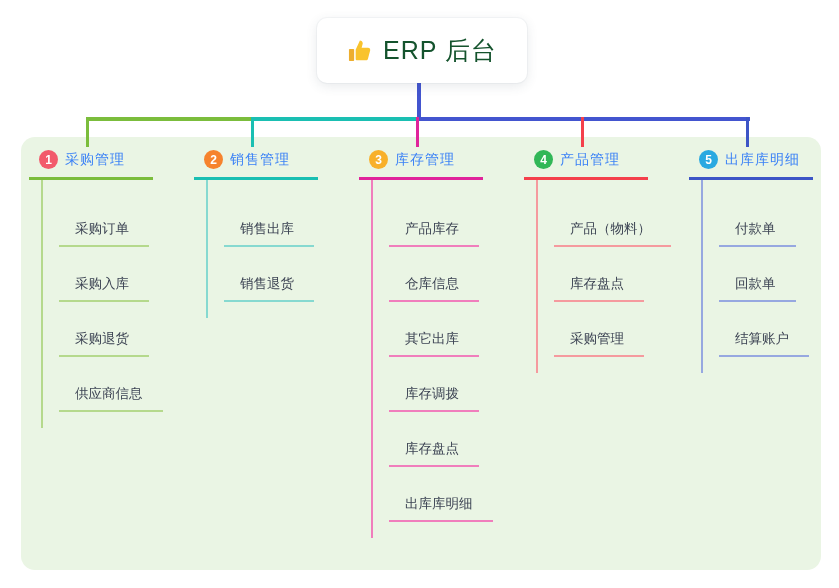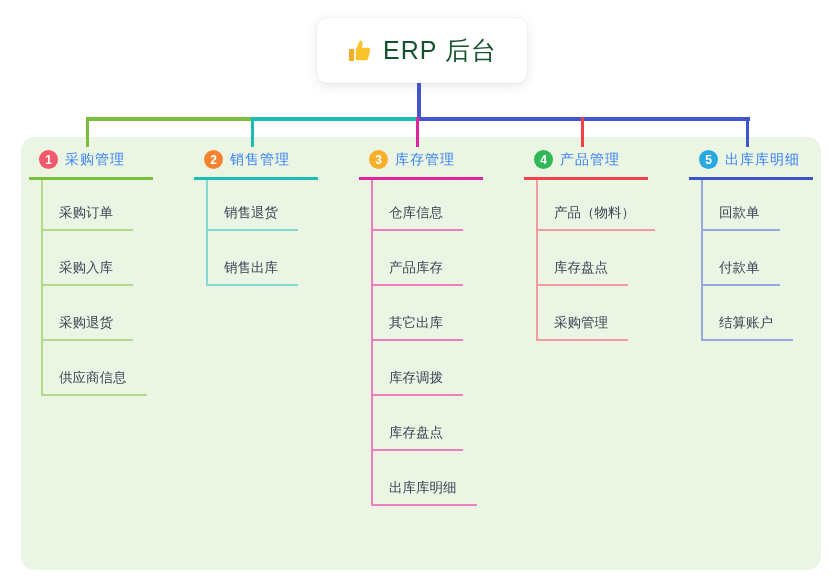--- a/index.html
+++ b/index.html
@@ -45,21 +45,21 @@
     width:19px;height:19px;border-radius:50%;flex:0 0 19px;
     color:#fff;font-size:12px;font-weight:bold;
     display:flex;align-items:center;justify-content:center;
   }
   .branch-label{
     font-size:14px;letter-spacing:1px;white-space:nowrap;color:#3b82f6;
   }
   .branch-underline{height:3px;width:124px;background:var(--line);}
 
   .children{
-    list-style:none;margin:0 0 0 12px;padding:0;
+    list-style:none;margin:0 0 0 12px;padding:16px;
     border-left:2px solid var(--tint);
     text-align:right;
   }
   .children li{
     box-sizing:border-box;height:55px;width:max-content;
     min-width:74px;
     display:flex;align-items:flex-end;
     padding:0 20px 7px 16px;
     border-bottom:2px solid var(--tint);
     font-size:13.5px;white-space:nowrap;cursor:default;
@@ -119,40 +119,40 @@
   </div>
 
   <div class="branch" style="left: 194px; --line: #1ABFB2; --tint: #86D9D0;">
     <div class="branch-topic">
       <span class="badge" style="background: rgb(246, 131, 45);">2</span>
       <span class="branch-label">销售管理</span>
     </div>
     <div class="branch-underline"></div>
     <ul class="children">
           <li>
+            <span>销售出库</span>
+          </li>
+          <li>
             <span>销售退货</span>
-          </li>
-          <li>
-            <span>销售出库</span>
           </li>
         </ul>
   </div>
 
   <div class="branch" style="left: 359px; --line: #E0249B; --tint: #F07EBC;">
     <div class="branch-topic">
       <span class="badge" style="background: rgb(248, 176, 42);">3</span>
       <span class="branch-label">库存管理</span>
     </div>
     <div class="branch-underline"></div>
     <ul class="children">
           <li>
+            <span>产品库存</span>
+          </li>
+          <li>
             <span>仓库信息</span>
-          </li>
-          <li>
-            <span>产品库存</span>
           </li>
           <li>
             <span>其它出库</span>
           </li>
           <li>
             <span>库存调拨</span>
           </li>
           <li>
             <span>库存盘点</span>
           </li>
@@ -182,24 +182,24 @@
   </div>
 
   <div class="branch" style="left: 689px; --line: #3D55C6; --tint: #97A8E0;">
     <div class="branch-topic">
       <span class="badge" style="background: rgb(41, 169, 225);">5</span>
       <span class="branch-label">出库库明细</span>
     </div>
     <div class="branch-underline"></div>
     <ul class="children">
           <li>
+            <span>付款单</span>
+          </li>
+          <li>
             <span>回款单</span>
-          </li>
-          <li>
-            <span>付款单</span>
           </li>
           <li>
             <span>结算账户</span>
           </li>
         </ul>
   </div>
 </div>
 </div>
 
 </body></html>

